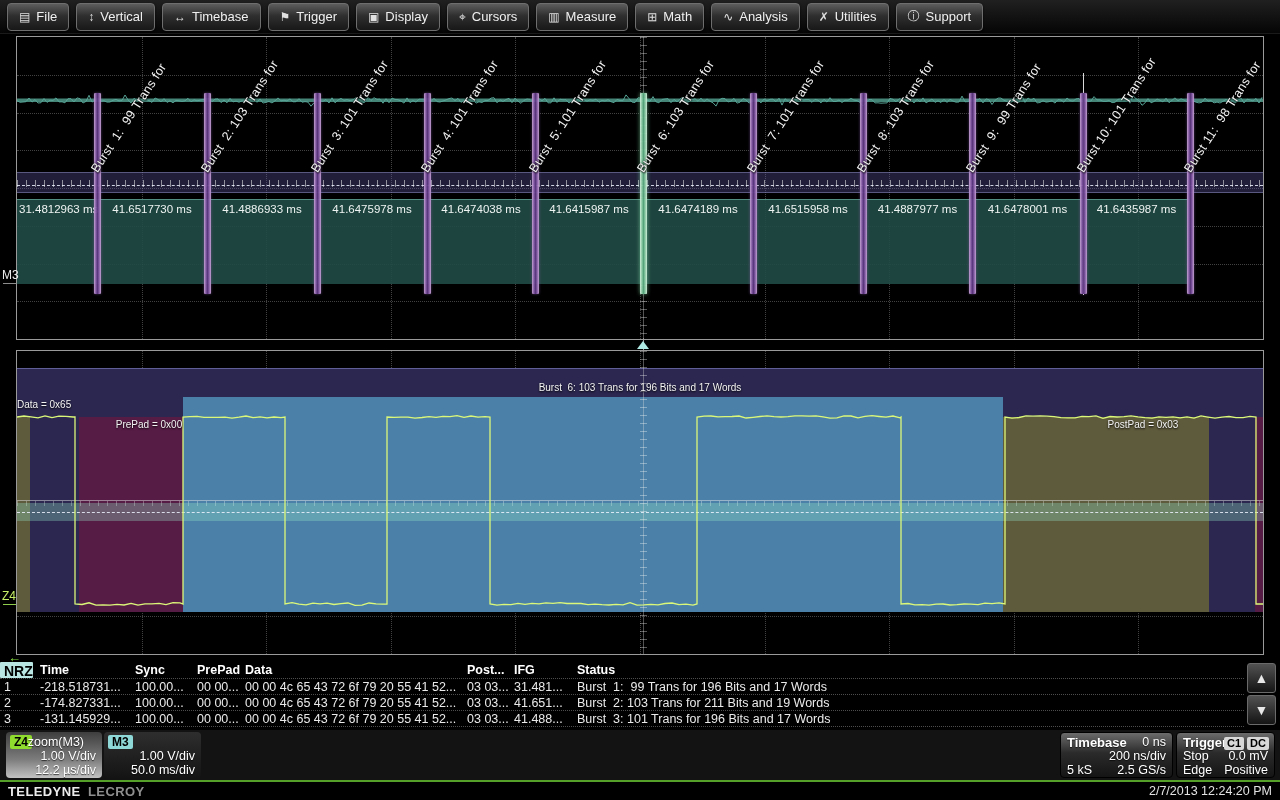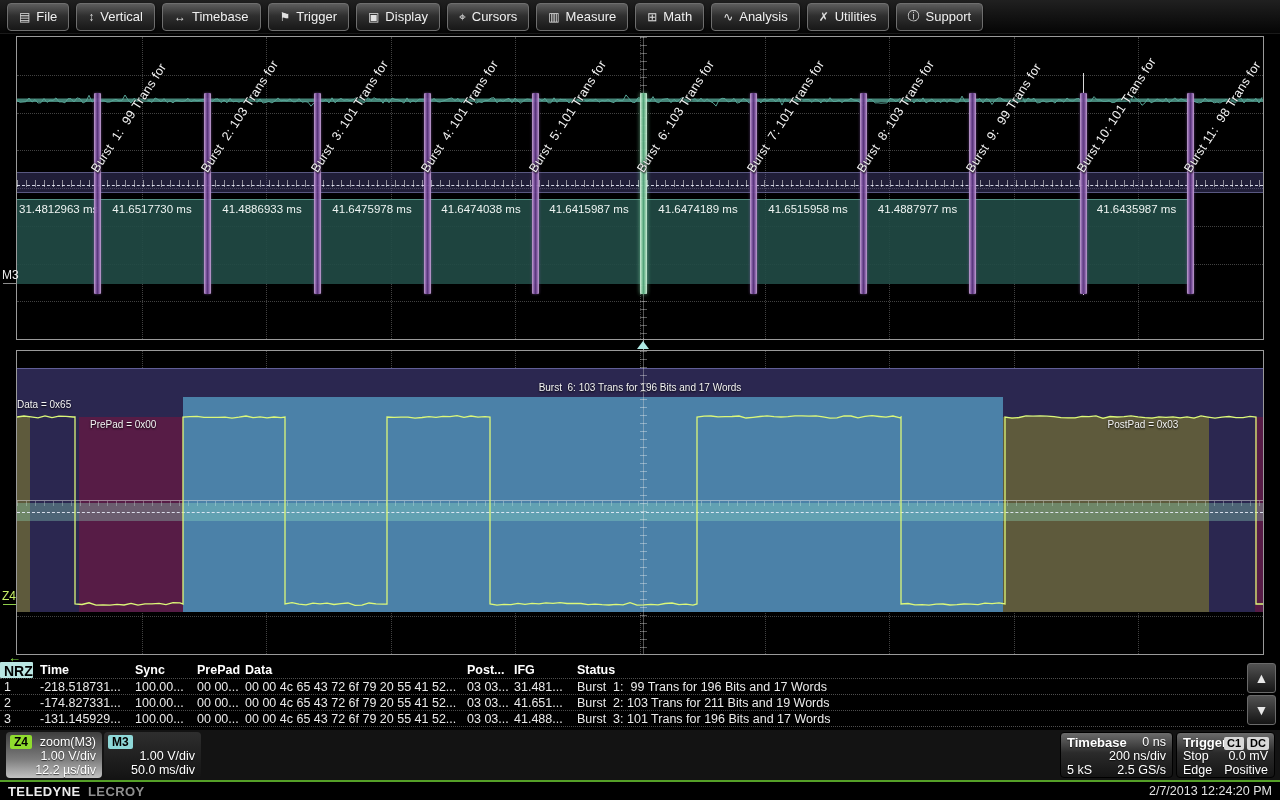--- a/index.html
+++ b/index.html
@@ -188,20 +188,23 @@
       </div>
       <div class="meas-cell" style="left: 626px; width: 110px;">
         <span class="meas-val">41.6474189 ms</span>
       </div>
       <div class="meas-cell" style="left: 736px; width: 110px;">
         <span class="meas-val">41.6515958 ms</span>
       </div>
       <div class="meas-cell" style="left: 846px; width: 109px;">
         <span class="meas-val">41.4887977 ms</span>
       </div>
+      <div class="meas-cell" style="left: 955px; width: 111px;">
+        <span class="meas-val">41.6478001 ms</span>
+      </div>
       <div class="meas-cell" style="left: 1066px; width: 107px;">
         <span class="meas-val">41.6435987 ms</span>
       </div>
     </div>
     <div class="burst-bar" style="left: 76.5px; top: 56px; height: 201px;"></div>
     <div class="burst-label" style="left: 83px; top: 125px;">Burst  1:  99 Trans for</div>
     <div class="burst-bar" style="left: 186.5px; top: 56px; height: 201px;"></div>
     <div class="burst-label" style="left: 193px; top: 125px;">Burst  2: 103 Trans for</div>
     <div class="burst-bar" style="left: 296.5px; top: 56px; height: 201px;"></div>
     <div class="burst-label" style="left: 303px; top: 125px;">Burst  3: 101 Trans for</div>
@@ -257,21 +260,21 @@
     <div class="teal-band" style="top: 152px;">
       <div class="dash-line" style="top: 9px;"></div>
     </div>
     <div class="ruler-v" style="left: 626px;"></div>
     <div class="ruler-ticks" style="left: 623px;"></div>
     <svg width="1246" height="303" style="position: absolute; left: 0px; top: 0px;">
       <path d="M0,66L7,65.0L14,65.8L21,66.9L28,64.9L35,66.7L42,65.2L49,65.3L56,66.0L58,66L58,253L65,253.5L72,251.8L79,254.2L86,253.8L93,254.1L100,253.4L107,254.0L114,252.4L121,254.2L128,252.8L135,252.9L142,252.4L149,253.7L156,251.7L163,251.8L166,253L166,66L173,65.6L180,65.3L187,66.4L194,66.3L201,66.3L208,66.1L215,67.1L222,66.2L229,65.0L236,66.7L243,65.9L250,66.8L257,66.0L264,66.7L268,66L268,253L275,251.7L282,253.2L289,253.9L296,252.2L303,252.8L310,252.2L317,253.5L324,252.7L331,252.0L338,254.3L345,254.2L352,252.0L359,252.9L366,253.1L370,253L370,66L377,66.3L384,66.2L391,66.1L398,67.2L405,66.5L412,65.6L419,66.3L426,65.4L433,65.7L440,64.7L447,66.4L454,65.0L461,66.1L468,65.7L473,66L473,253L480,254.1L487,253.3L494,253.7L501,252.3L508,253.4L515,252.4L522,252.9L529,251.9L536,252.4L543,251.7L550,252.5L557,252.3L564,252.5L571,253.7L578,253.2L585,253.7L592,254.0L599,253.4L606,253.8L613,251.7L620,254.2L627,253.9L634,253.3L641,253.9L648,252.5L655,252.0L662,253.7L669,253.2L676,254.1L680,253L680,66L687,65.1L694,65.0L701,65.9L708,65.7L715,65.5L722,65.0L729,67.0L736,66.3L743,65.5L750,64.9L757,65.7L764,66.0L771,65.7L778,64.9L785,64.9L792,65.2L799,64.9L806,65.9L813,67.2L820,66.9L827,64.8L834,65.0L841,66.8L848,65.4L855,64.7L862,65.5L869,66.2L876,65.0L883,66.8L884,66L884,253L891,252.5L898,253.8L905,253.6L912,254.2L919,253.1L926,253.0L933,254.0L940,253.6L947,253.0L954,253.1L961,253.6L968,252.2L975,252.6L982,251.8L988,253L988,66L995,67.1L1002,66.5L1009,64.8L1016,65.2L1023,64.8L1030,65.1L1037,65.6L1044,66.6L1051,66.8L1058,66.9L1065,65.4L1072,65.7L1079,64.9L1086,67.3L1093,65.5L1100,66.0L1107,65.6L1114,64.8L1121,65.9L1128,66.7L1135,67.1L1142,65.9L1149,66.4L1156,65.8L1163,66.9L1170,65.9L1177,67.2L1184,64.9L1191,66.1L1198,67.2L1205,66.2L1212,65.5L1219,66.7L1226,66.6L1233,65.4L1239,66L1239,253L1246,253" fill="none" stroke="#dcf879" stroke-width="1.3"></path>
     </svg>
     <div class="z4-text" style="left: 0px; width: 1246px; text-align: center; top: 31px;">Burst  6: 103 Trans for 196 Bits and 17 Words</div>
     <div class="z4-text" style="left: 0px; width: 1246px; text-align: left; top: 48px;">Data = 0x65</div>
-    <div class="z4-text" style="left: 57px; width: 150px; top: 68px; margin-left: 16px;">PrePad = 0x00</div>
+    <div class="z4-text" style="left: 57px; width: 150px; text-align: center; top: 68px;">PrePad = 0x00</div>
     <div class="z4-text" style="left: 1051px; width: 150px; text-align: center; top: 68px;">PostPad = 0x03</div>
   </div>
 <div class="side-label" style="left:2px;top:589px;color:#c7ef67;">Z4</div>
 <div class="label-bracket" style="left:3px;top:604px;width:13px;background:#8fce4a;"></div>
 <div class="side-label" style="left:8px;top:650px;color:#86df3f;font-weight:bold;font-size:13px;">←</div>
 
 <div id="decode-table">
     <div class="nrz-hl"></div>
     <span class="nrz-hl-text">NRZ</span>
     <span class="tbl-head" style="left: 40px;">Time</span>
@@ -315,21 +318,21 @@
       <span class="tbl-cell" style="left: 514px; top: 1px;">41.488...</span>
       <span class="tbl-cell" style="left: 577px; top: 1px;">Burst  3: 101 Trans for 196 Bits and 17 Words</span>
     </div>
     <div class="scroll-btn" style="top: 1px;">▲</div>
     <div class="scroll-btn" style="top: 33px;">▼</div>
   </div>
 
 <div id="status-bar">
   <div id="z4-box" class="stat-box">
     <span class="tab-badge" style="background:#8fdc2e;">Z4</span>
-    <span class="sb-text" style="right:6px;top:3px;">zoom(M3)</span>
+    <span class="sb-text" style="right:18px;top:3px;">zoom(M3)</span>
     <span class="sb-text" style="right:6px;top:17px;">1.00 V/div</span>
     <span class="sb-text" style="right:6px;top:31px;">12.2 µs/div</span>
   </div>
   <div id="m3-box" class="stat-box">
     <span class="tab-badge" style="background:#8ed8d8;">M3</span>
     <span class="sb-text" style="right:6px;top:17px;">1.00 V/div</span>
     <span class="sb-text" style="right:6px;top:31px;">50.0 ms/div</span>
   </div>
   <div id="timebase-box" class="stat-box">
     <span class="sb-text" style="left:6px;top:2px;font-weight:bold;font-size:13px;">Timebase</span>

